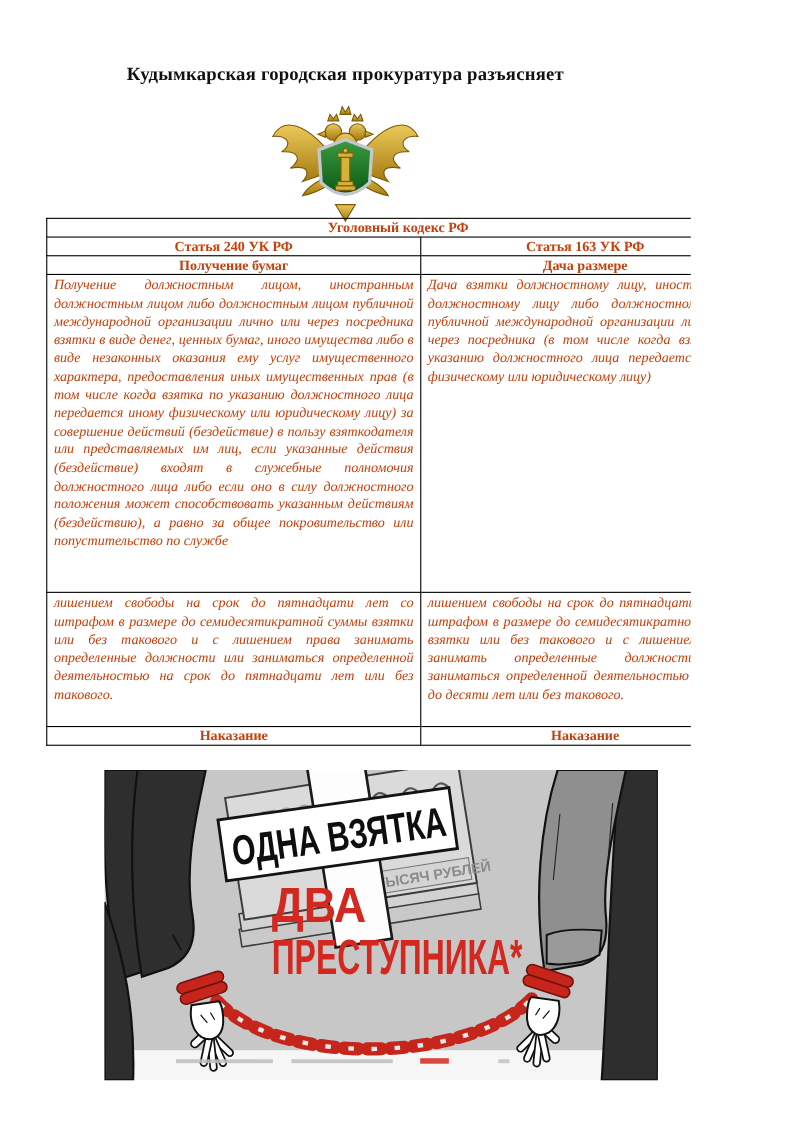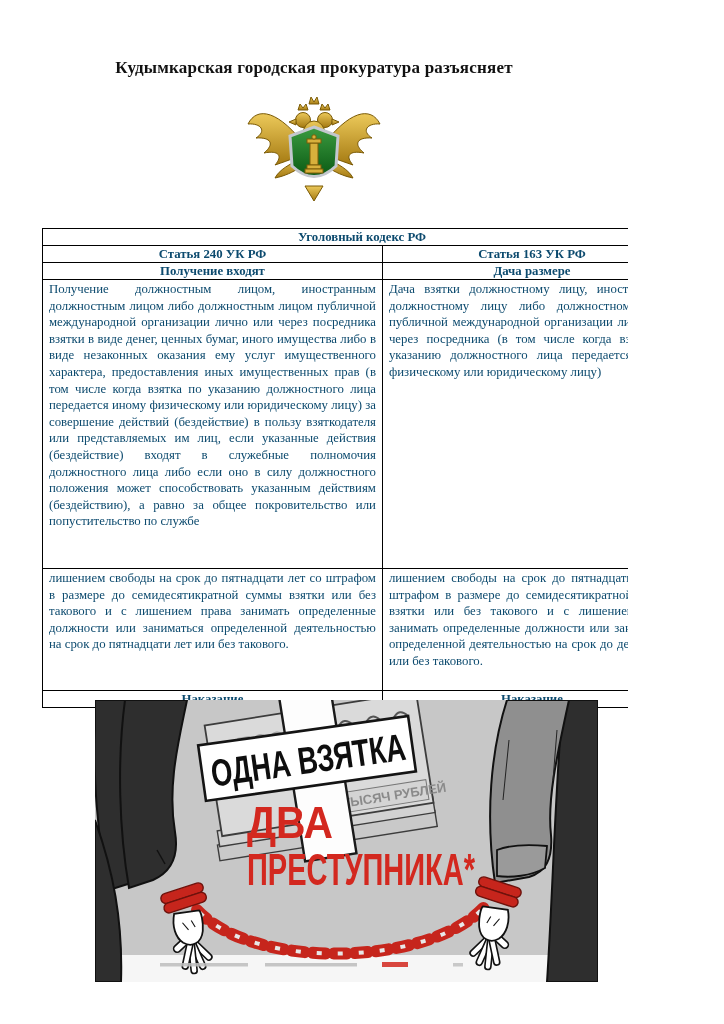--- a/index.html
+++ b/index.html
@@ -1,25 +1,25 @@
 <!DOCTYPE html>
 <html><head>
 <meta charset="utf-8">
 <style>
   html,body{margin:0;padding:0;background:#ffffff;}
   .page{position:relative;width:628px;height:1024px;background:#ffffff;overflow:hidden;
         font-family:"Liberation Serif",serif;color:#1c1c1c;}
   .doc-title{position:absolute;top:58px;left:0;width:100%;text-align:center;
              font-size:17px;font-weight:bold;letter-spacing:.2px;color:#111;}
   .emblem{position:absolute;top:94px;left:50%;transform:translateX(-50%);width:138px;height:112px;}
-  .law-table{position:absolute;top:228px;left:42px;width:640px;border-collapse:collapse;
-             font-size:12.8px;line-height:16.6px;color:#0c4a6e;}
+  .law-table{position:absolute;top:198px;left:42px;width:640px;border-collapse:collapse;
+             font-size:12.8px;line-height:16.6px;color:#c2410c;}
   .law-table td,.law-table th{border:1px solid #000;padding:0 6px;vertical-align:top;}
   .law-table .hdr{font-weight:bold;text-align:center;padding:0 4px;line-height:16px;}
-  .law-table .body-cell{text-align:justify;padding:1px 6px 2px 6px;}
+  .law-table .body-cell{text-align:justify;padding:1px 6px 2px 6px;font-style:italic;}
   .col-left{width:53.2%;}
   .col-right{width:46.8%;}
   .poster{position:absolute;top:700px;left:95px;width:503px;height:282px;}
   .poster svg{display:block;}
 </style>
 </head>
 <body>
 
 <div class="page">
 
@@ -78,21 +78,21 @@
       </colgroup>
     <tbody>
         <tr>
       <th class="hdr" colspan="2">Уголовный кодекс РФ</th>
     </tr>
     <tr>
       <td class="hdr">Статья 240 УК РФ</td>
       <td class="hdr">Статья 163 УК РФ</td>
     </tr>
     <tr>
-      <td class="hdr">Получение входят</td>
+      <td class="hdr">Получение бумаг</td>
       <td class="hdr">Дача размере</td>
     </tr>
     <tr>
       <td class="body-cell" style="height:285px;">Получение должностным лицом, иностранным должностным лицом либо должностным лицом публичной международной организации лично или через посредника взятки в виде денег, ценных бумаг, иного имущества либо в виде незаконных оказания ему услуг имущественного характера, предоставления иных имущественных прав (в том числе когда взятка по указанию должностного лица передается иному физическому или юридическому лицу) за совершение действий (бездействие) в пользу взяткодателя или представляемых им лиц, если указанные действия (бездействие) входят в служебные полномочия должностного лица либо если оно в силу должностного положения может способствовать указанным действиям (бездействию), а равно за общее покровительство или попустительство по службе</td>
       <td class="body-cell">Дача взятки должностному лицу, иностранному должностному лицу либо должностному лицу публичной международной организации лично или через посредника (в том числе когда взятка по указанию должностного лица передается иному физическому или юридическому лицу)</td>
     </tr>
     <tr>
       <td class="body-cell" style="height:118px;">лишением свободы на срок до пятнадцати лет со штрафом в размере до семидесятикратной суммы взятки или без такового и с лишением права занимать определенные должности или заниматься определенной деятельностью на срок до пятнадцати лет или без такового.</td>
       <td class="body-cell">лишением свободы на срок до пятнадцати лет со штрафом в размере до семидесятикратной суммы взятки или без такового и с лишением права занимать определенные должности или заниматься определенной деятельностью на срок до десяти лет или без такового.</td>
     </tr>

